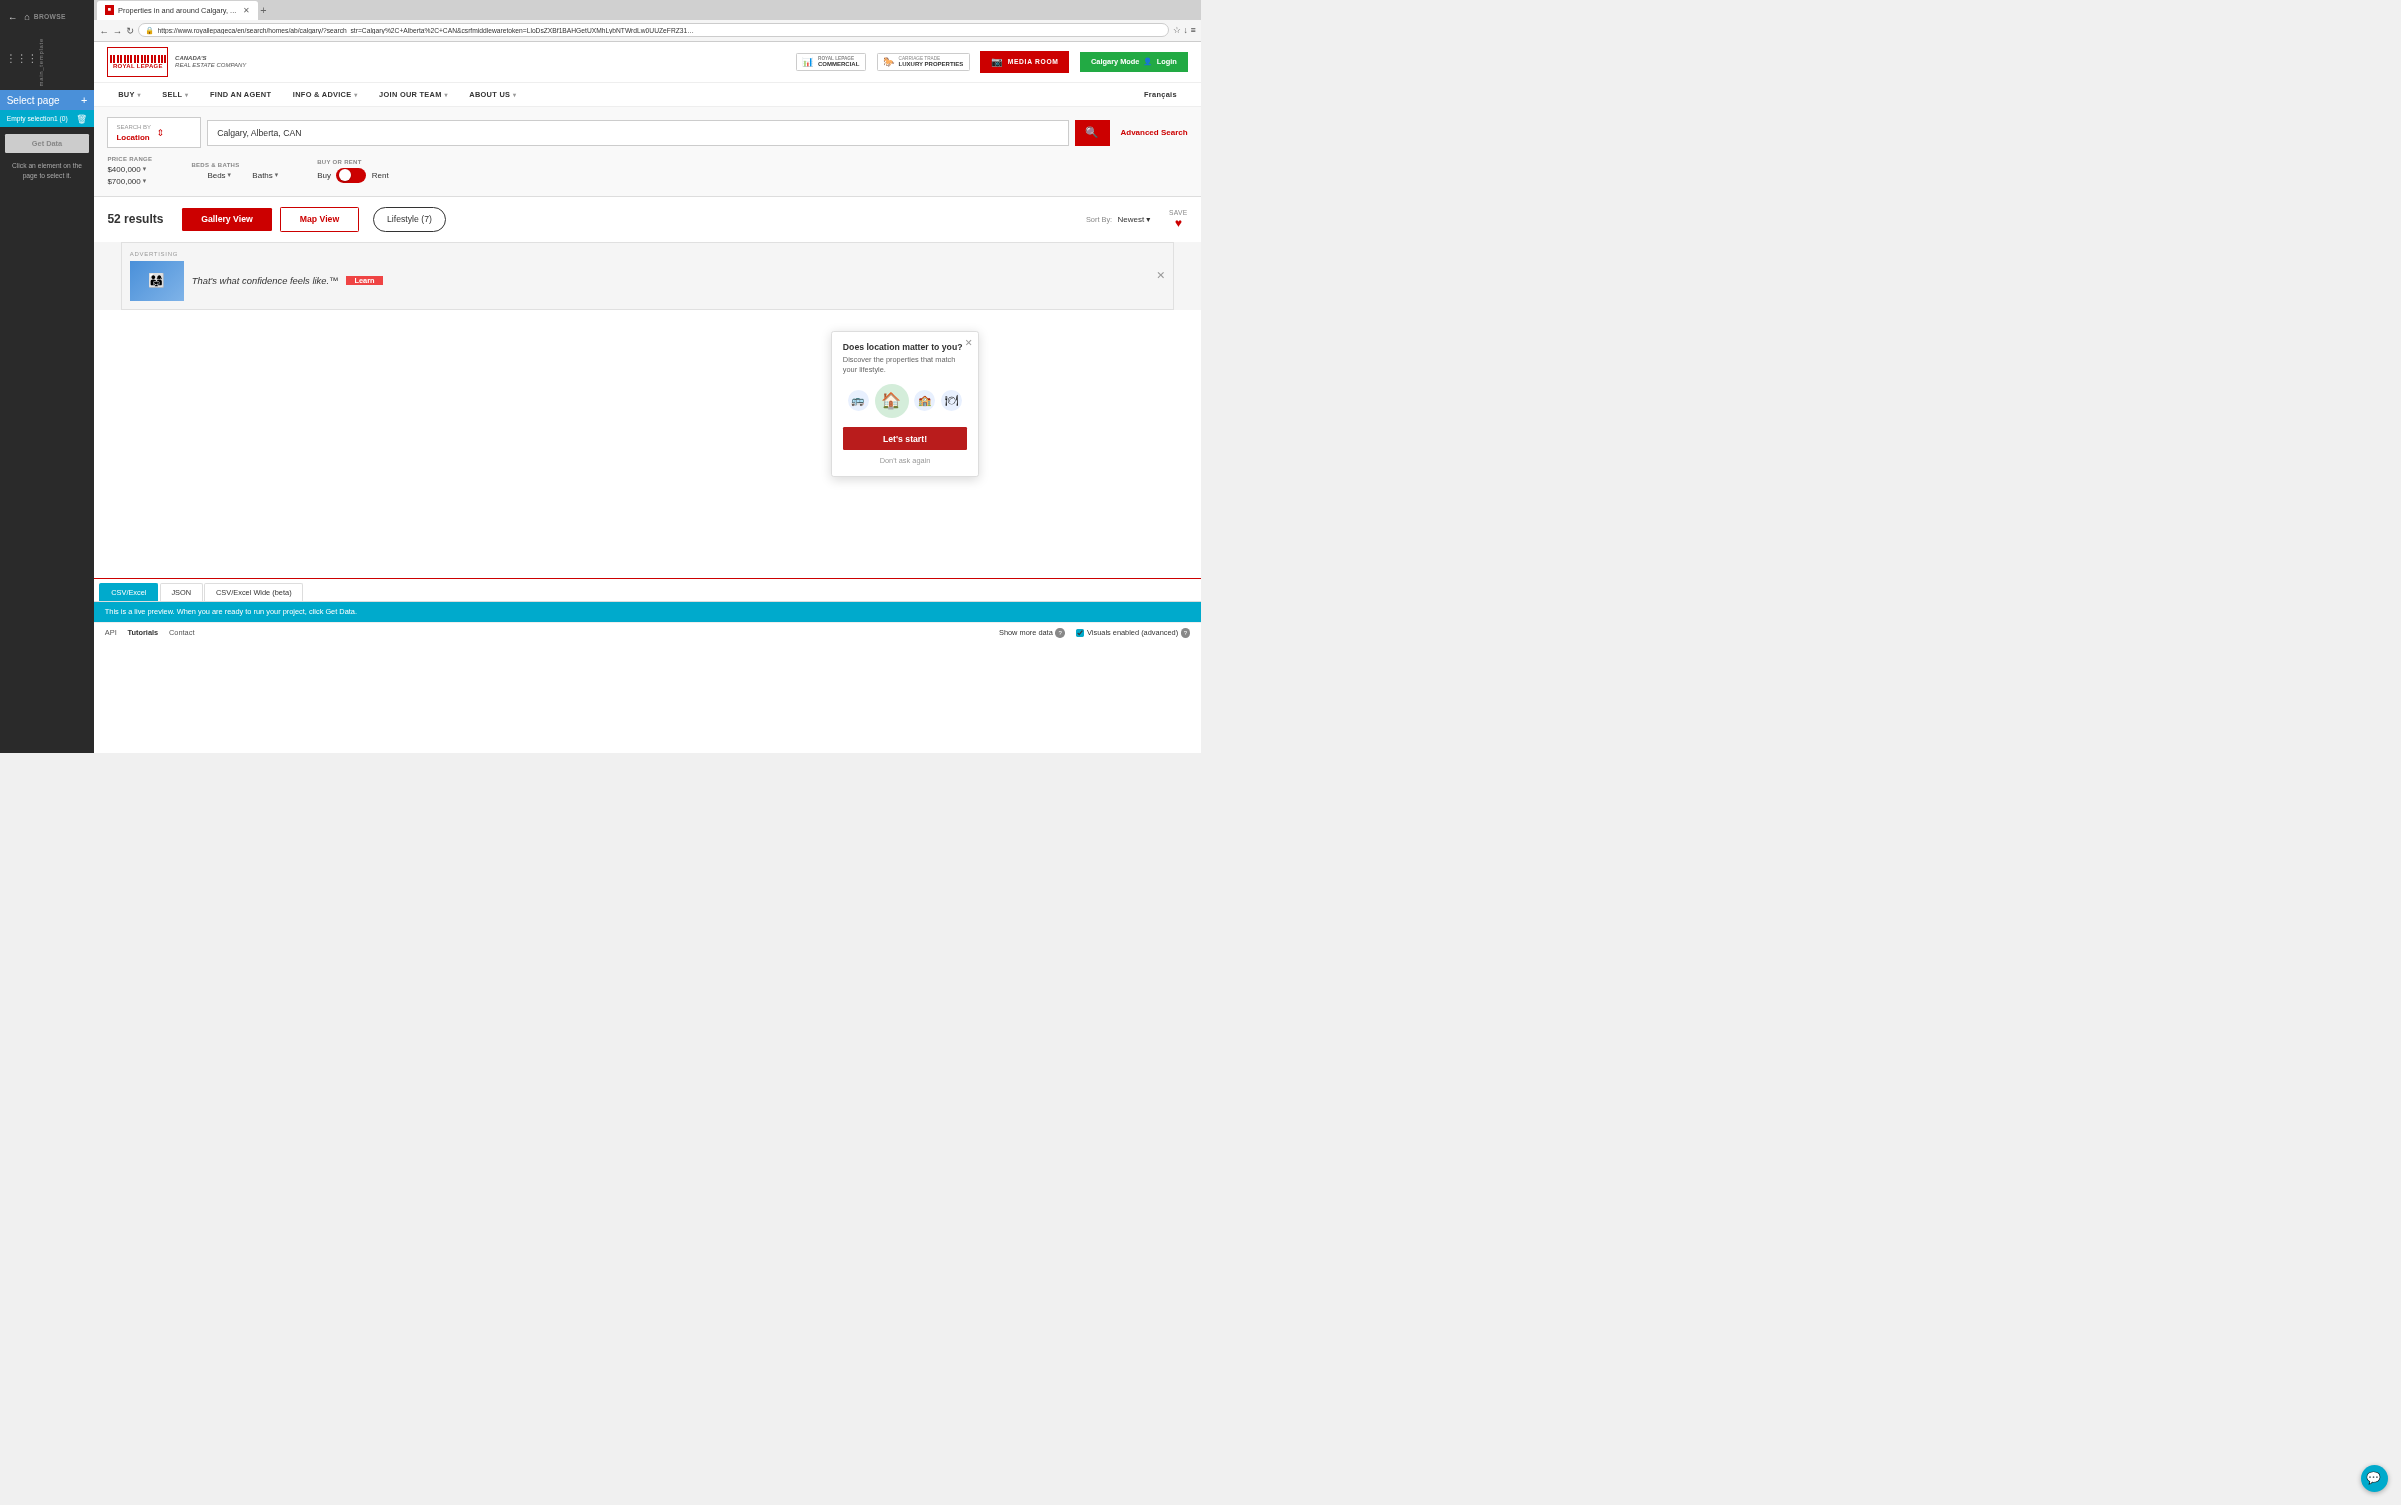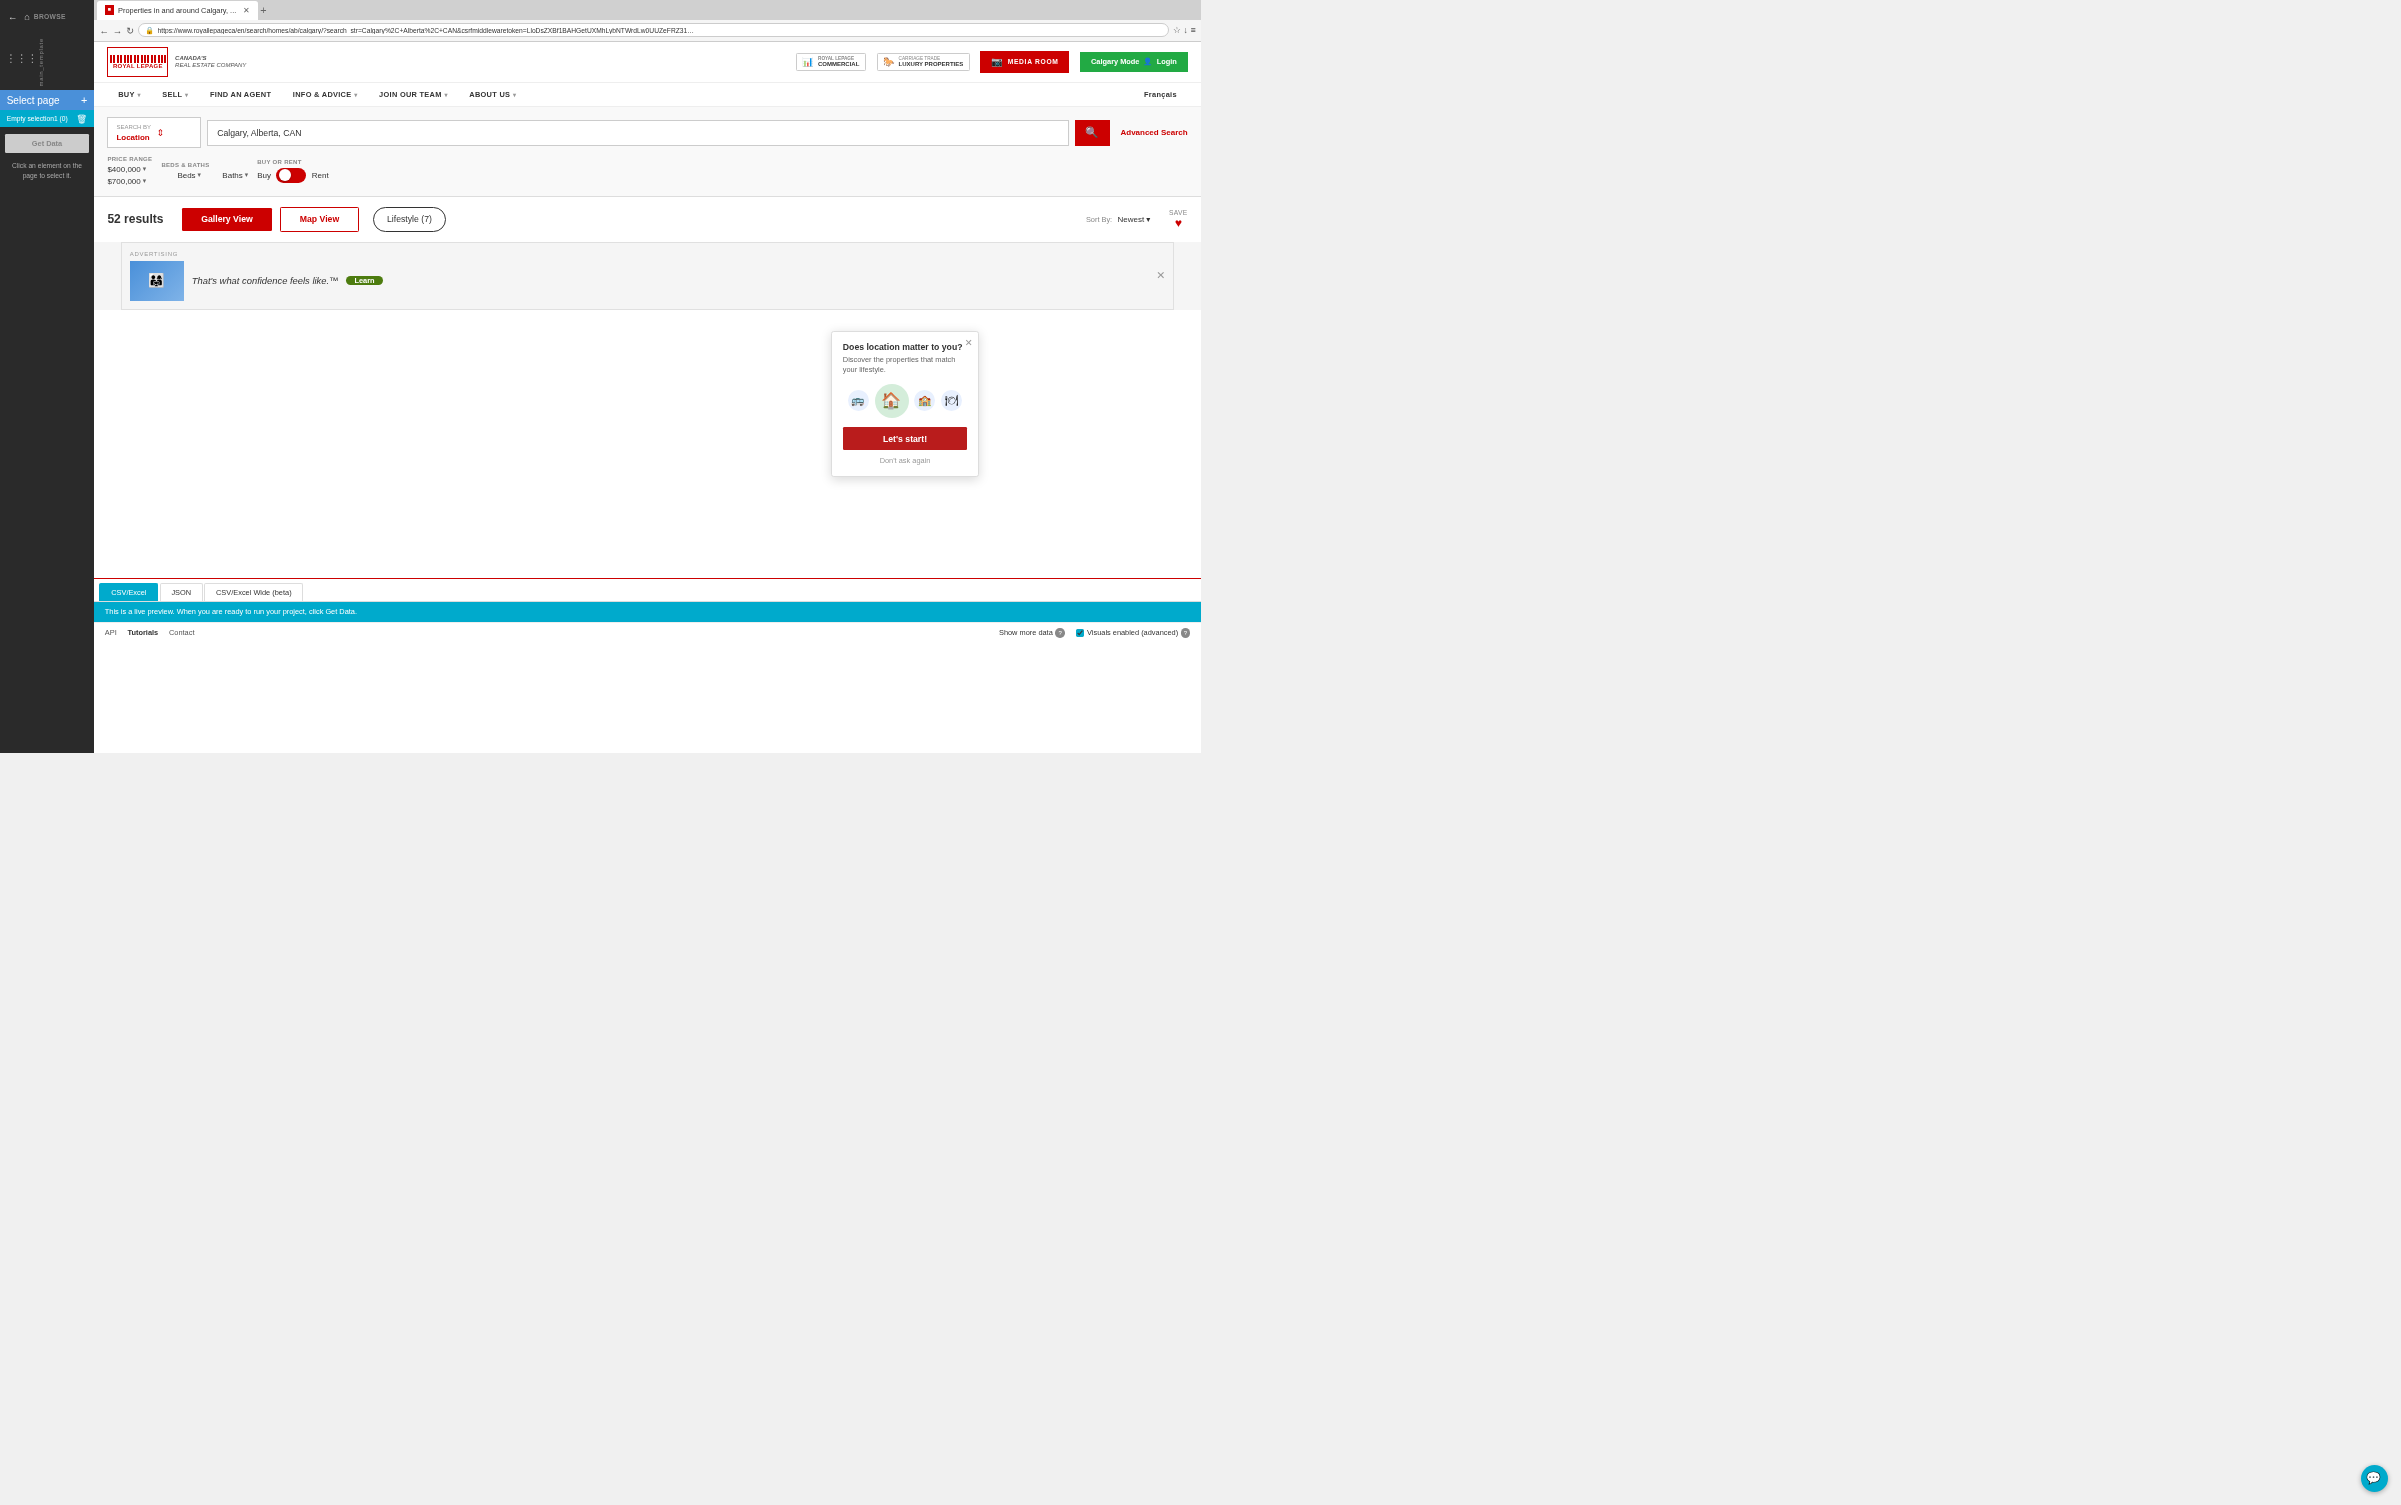--- a/index.html
+++ b/index.html
@@ -302,21 +302,21 @@
       font-weight: bold;
       cursor: pointer;
       margin-left: 5.4px;
       white-space: nowrap;
     }
 
     
     .search-row2 {
       display: flex;
       align-items: center;
-      gap: 9px;
+      gap: 39px;
     }
     .filter-group { display: flex; flex-direction: column; }
     .filter-label { font-size: 6px; color: #888; font-weight: bold; letter-spacing: 0.3px; margin-bottom: 2.7px; }
     .filter-values { display: flex; gap: 5.4px; align-items: center; }
     .filter-value {
       font-size: 8px;
       color: #333;
       cursor: pointer;
       display: flex;
       align-items: center;
@@ -421,28 +421,28 @@
       height: 40px;
       background: linear-gradient(135deg, #4a90d9 0%, #7fb3e8 100%);
       display: flex;
       align-items: center;
       justify-content: center;
       color: white;
       font-size: 13.4px;
     }
     .ad-text { font-size: 9.4px; color: #333; font-style: italic; }
     .ad-learn-btn {
-      background: #4d7c0f;
+      background: #ef4444;
       color: white;
       border: none;
       padding: 0 8px;
       font-size: 7.4px;
       font-weight: bold;
       cursor: pointer;
-      border-radius: 6px;
+      border-radius: 0;
     }
     .ad-close { margin-left: auto; color: #999; font-size: 10.8px; cursor: pointer; }
 
     
     .lifestyle-popup {
       position: absolute;
       background: white;
       border: 0.7px solid #ddd;
       border-radius: 2.7px;
       padding: 10.8px;

